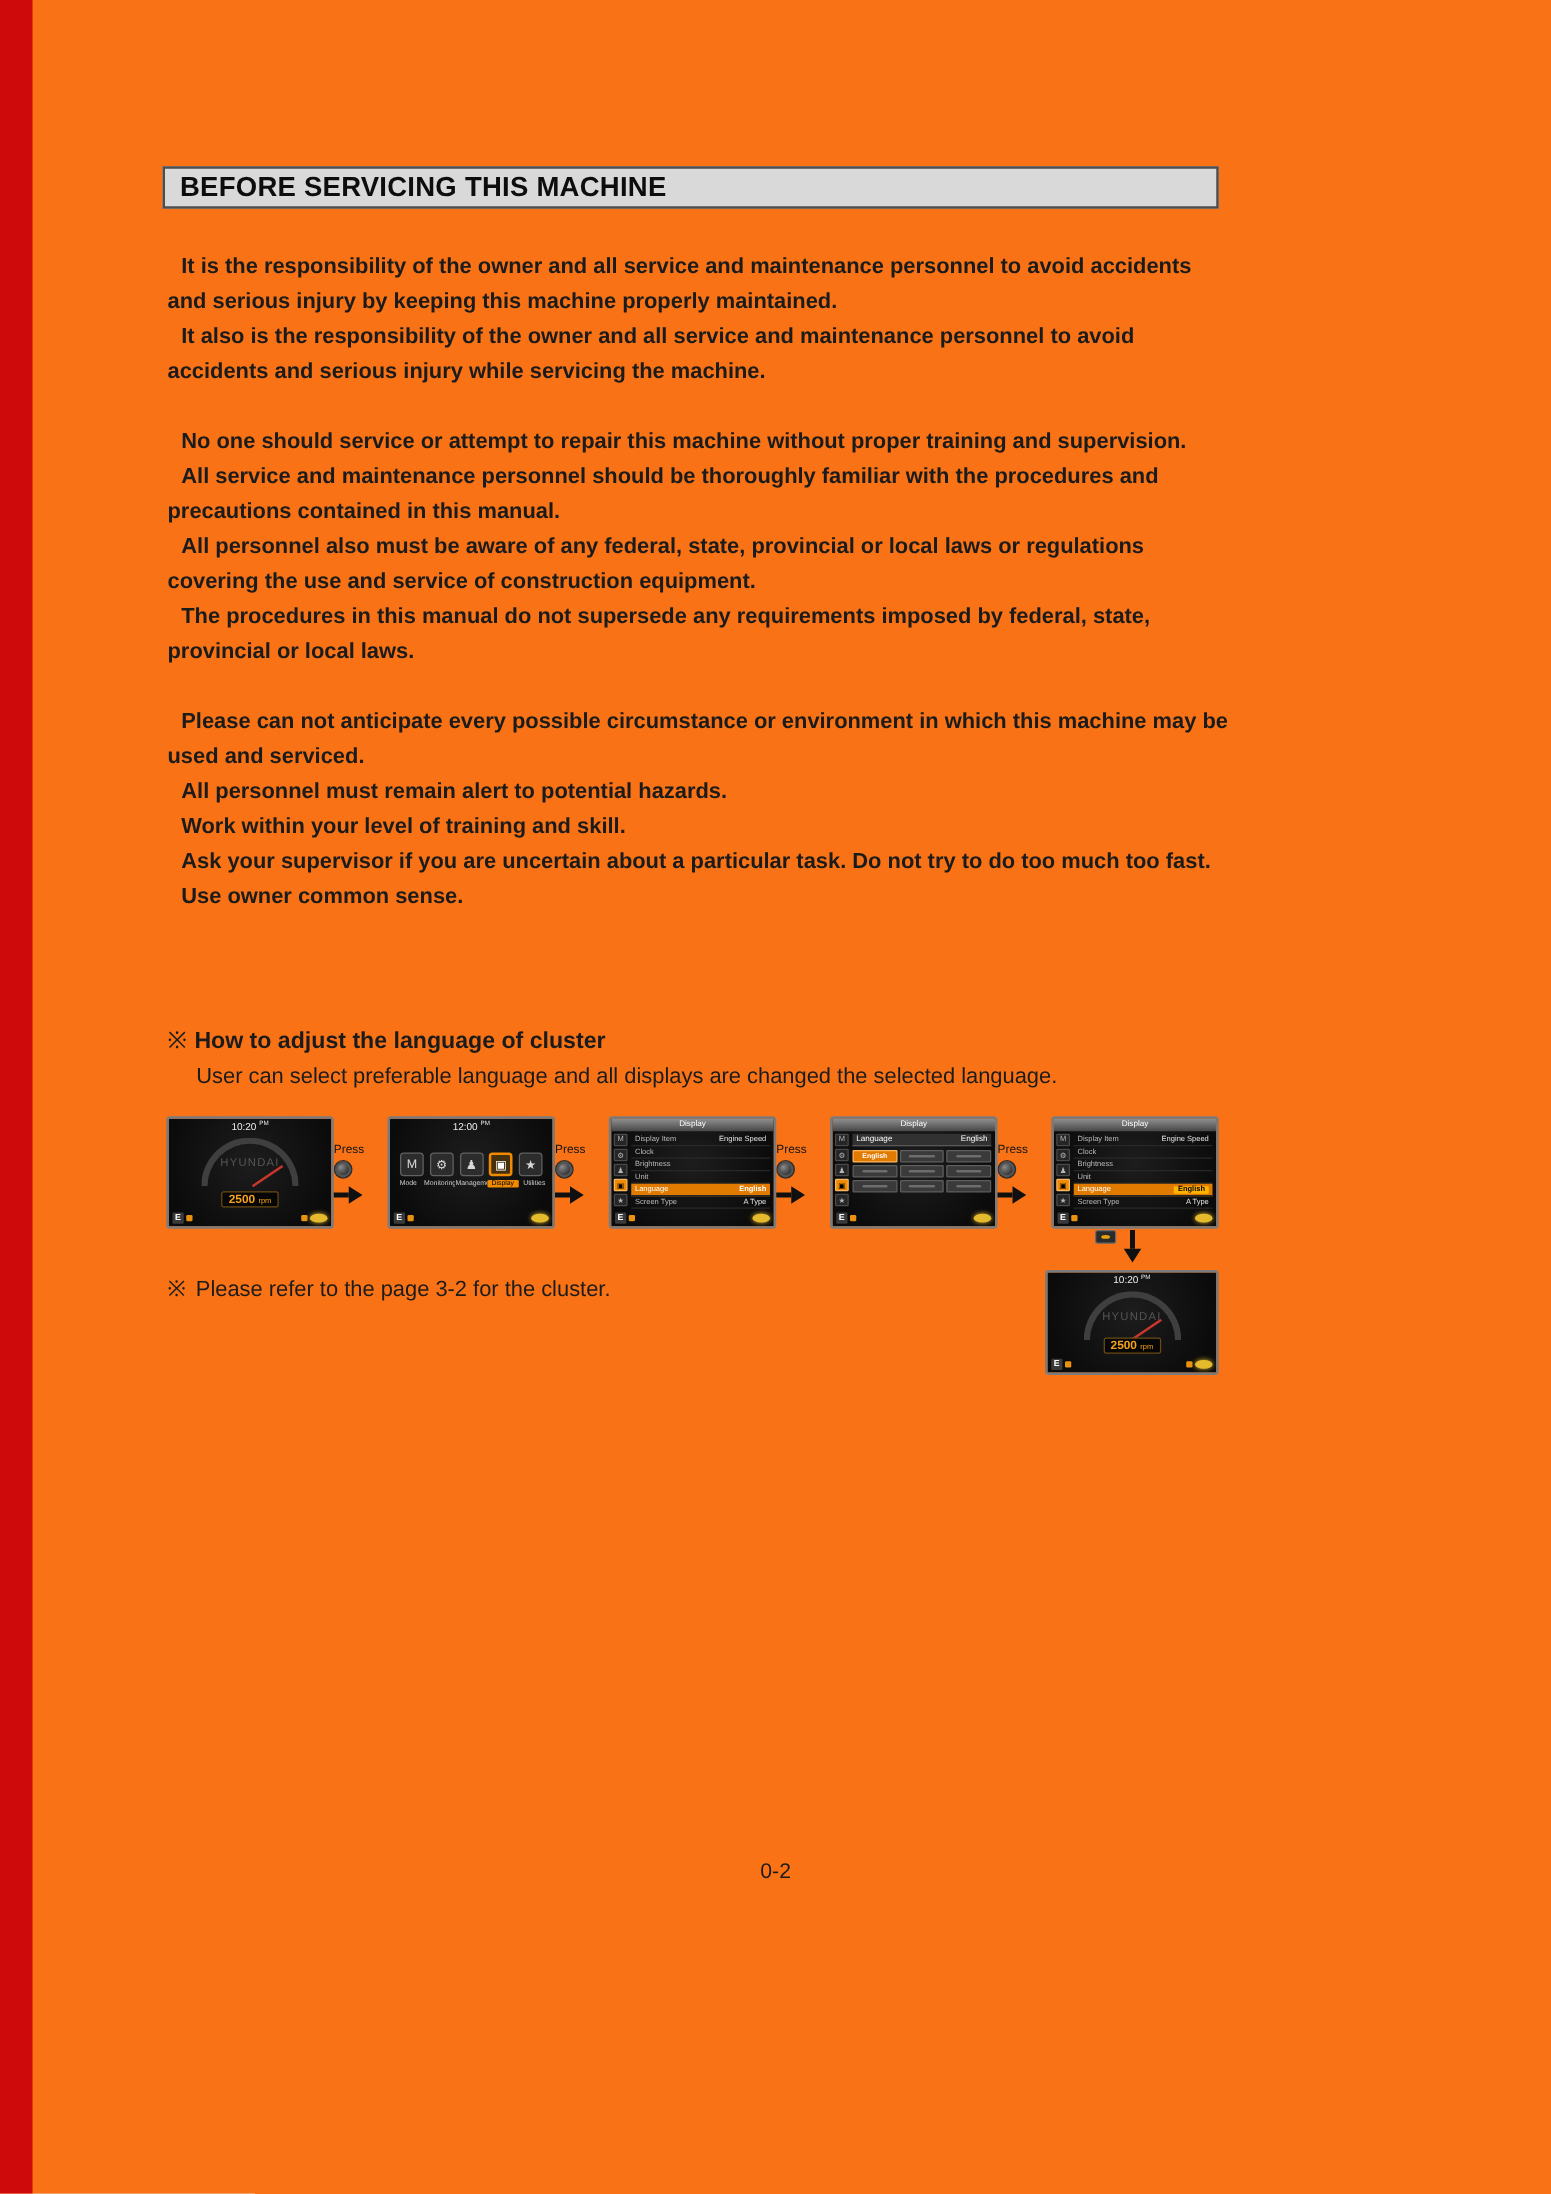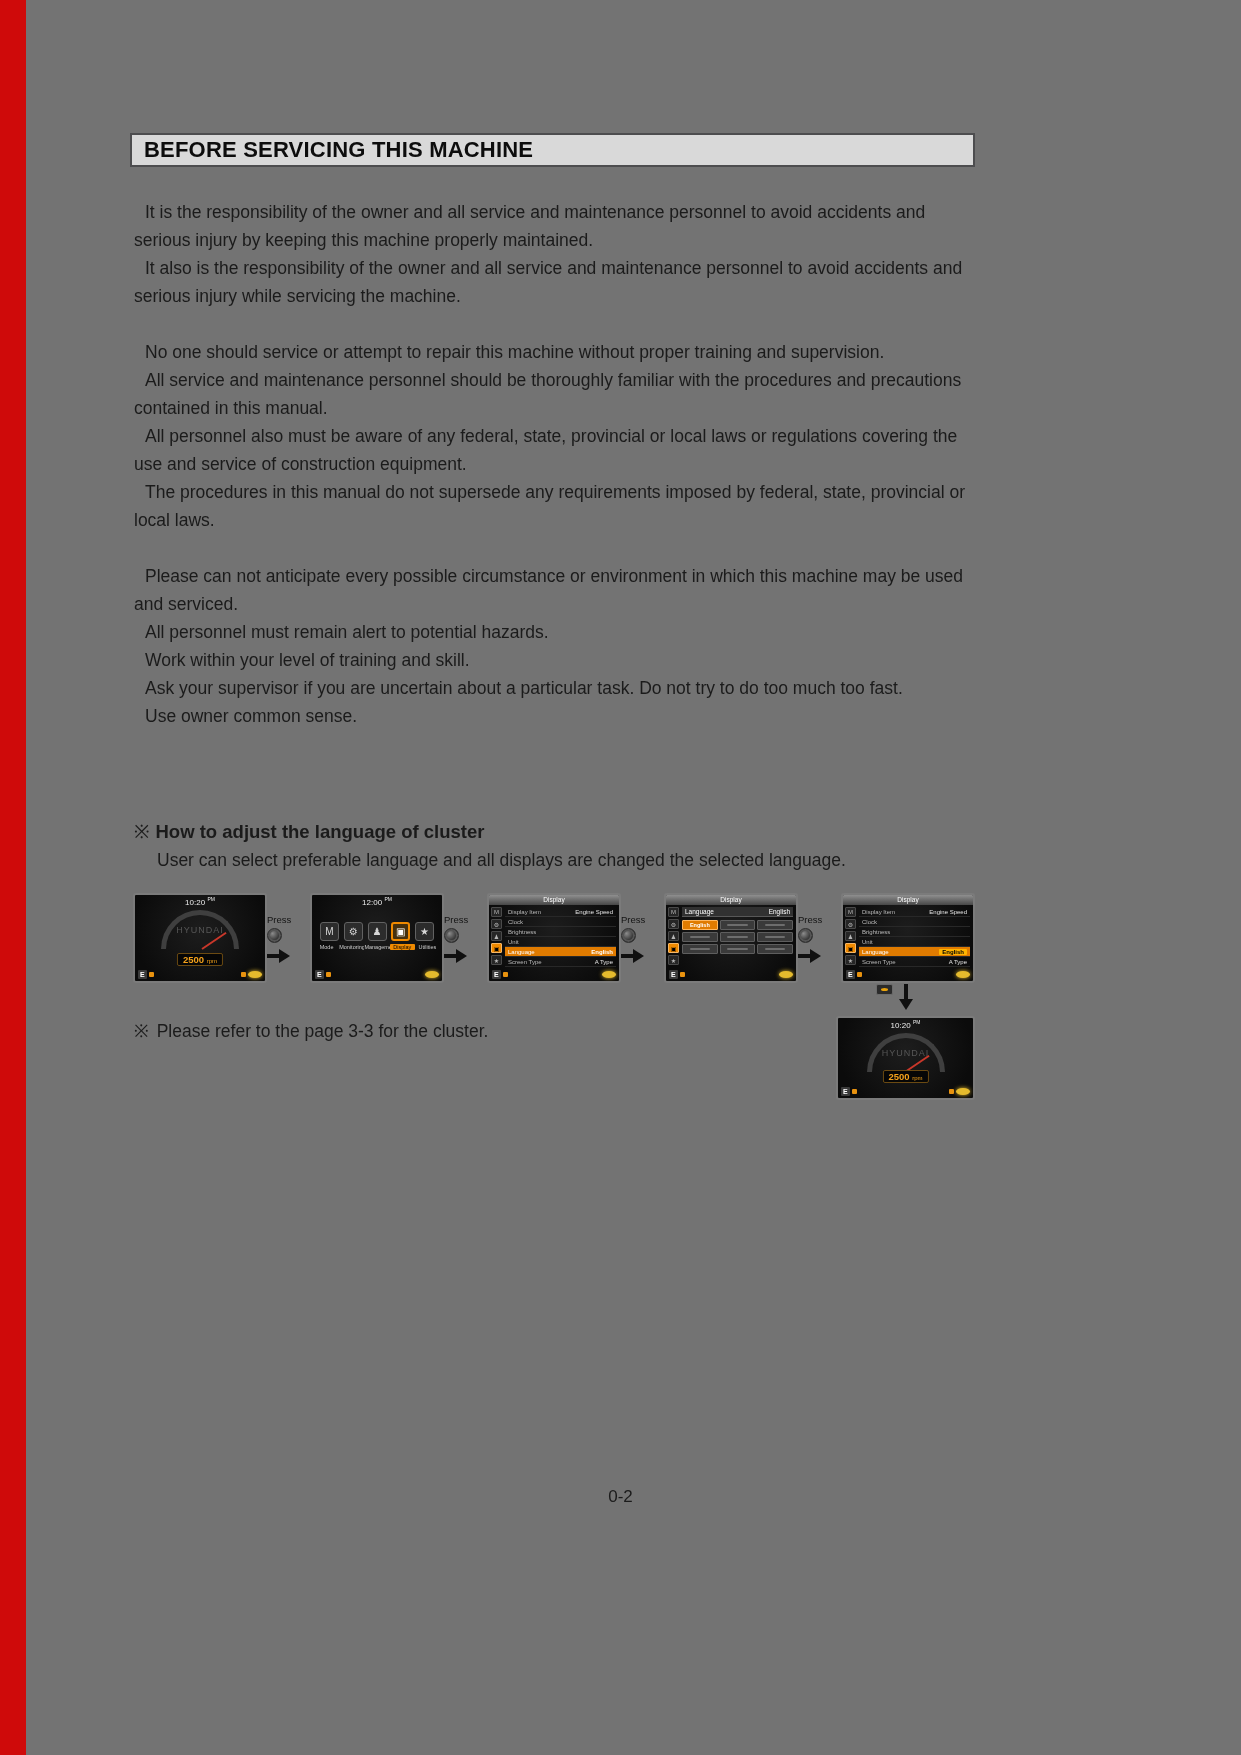--- a/index.html
+++ b/index.html
@@ -1,30 +1,30 @@
 <!DOCTYPE html>
 <html><head>
 <meta charset="utf-8">
 <style>
   * { margin:0; padding:0; box-sizing:border-box; }
   html,body { background:#e9e9e9; }
   .page {
-    position:relative; width:1241px; height:1755px; background:#737373;
+    position:relative; width:1241px; height:1755px; background:#f97316;
     font-family:"Liberation Sans", sans-serif; color:#1b1b1b; margin:0 auto; overflow:hidden;
   }
   .red-stripe { position:absolute; left:0; top:0; width:26px; height:1755px; background:#cf0a0a; }
 
   .title-box {
     position:absolute; left:130px; top:133px; width:845px; height:34px;
     background:#d9d9d9; border:2px solid #4d4d4f; display:flex; align-items:center;
     padding-left:12px; font-size:22px; font-weight:bold; letter-spacing:0.2px; color:#0d0d0d;
   }
 
   .body-text { position:absolute; left:134px; top:198px; width:852px; font-size:17.5px; line-height:28px; }
-  .body-text p { text-indent:11px; }
+  .body-text p { text-indent:11px;font-weight:bold; }
   .body-text p.gap { margin-top:28px; }
 
   .howto { position:absolute; left:134px; top:818px; width:852px; }
   .howto-head { font-size:18.5px; font-weight:bold; }
   .howto-head .marker { font-weight:normal; margin-right:6px; }
   .howto-desc { margin-top:7px; padding-left:23px; font-size:17.5px; }
 
   .flow-row { position:absolute; left:133px; top:892px; width:842px; height:92px; display:flex; align-items:center; }
 
   
@@ -399,17 +399,17 @@
         </span>
         <span class="b-right">
           <span class="mini-ic"></span>
           <span class="knob-glow"></span>
         </span>
       </div>
     </div>
   </div>
 
   <div class="note-line">
-    <span class="marker">※</span><span>Please refer to the page 3-3 for the cluster.</span>
+    <span class="marker">※</span><span>Please refer to the page 3-2 for the cluster.</span>
   </div>
 
   <div class="page-number">0-2</div>
 </div>
 
 </body></html>

